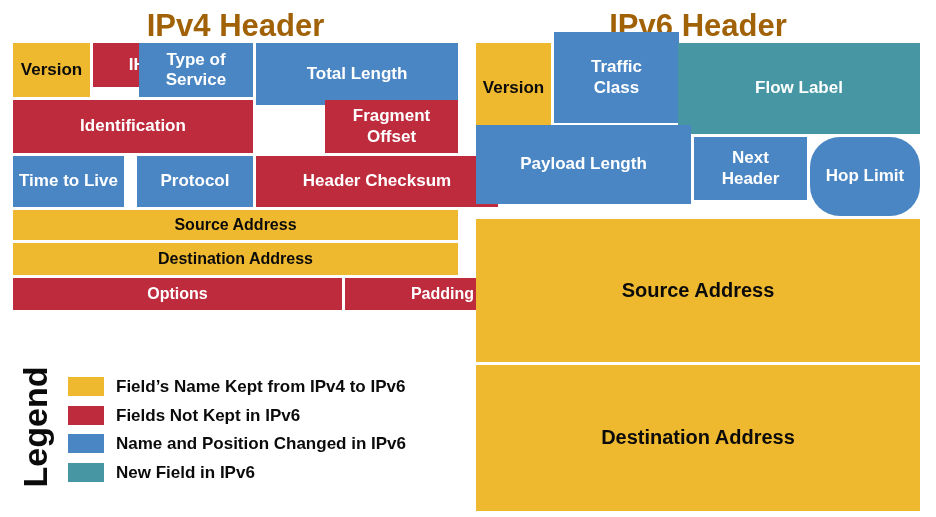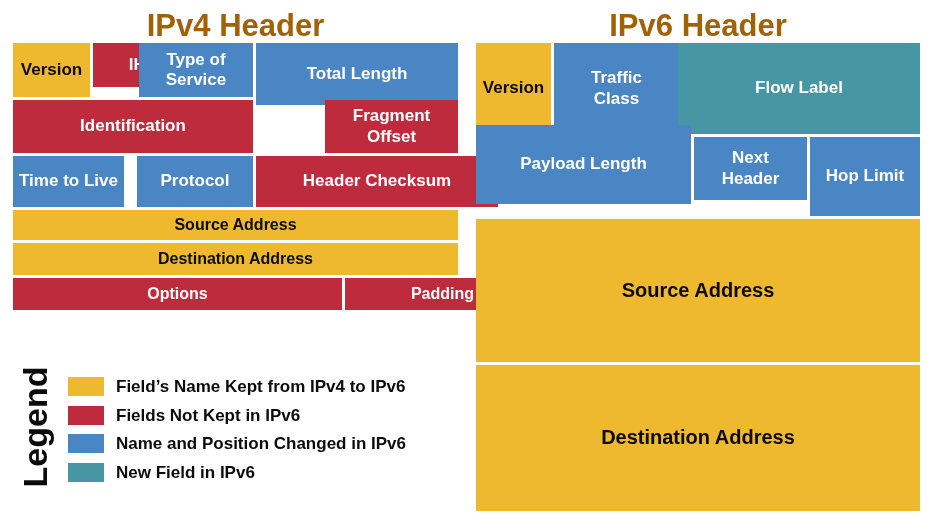--- a/index.html
+++ b/index.html
@@ -88,28 +88,28 @@
   <div class="cell chg fs17" style="left:13px;  top:156px; width:111px; height:51px;">Time to Live</div>
   <div class="cell chg fs17" style="left:137px; top:156px; width:116px; height:51px;">Protocol</div>
   <div class="cell not fs17" style="left:256px; top:156px; width:242px; height:51px;">Header Checksum</div>
 
   <div class="cell kept fs16" style="left:13px;  top:210px; width:445px; height:30px;">Source Address</div>
   <div class="cell kept fs16" style="left:13px;  top:243px; width:445px; height:32px;">Destination Address</div>
   <div class="cell not fs16" style="left:13px;  top:278px; width:329px; height:32px;">Options</div>
   <div class="cell not fs16" style="left:345px; top:278px; width:113px; height:32px;padding-left:41px;">Padding</div>
 
   <div class="cell kept fs17" style="left:476px; top:43px;  width:75px;  height:91px;">Version</div>
-  <div class="cell chg fs17" style="left:554px; top:43px;  width:125px; height:91px;">Traffic
+  <div class="cell chg fs17" style="left:554px; top:32px;  width:125px; height:91px;">Traffic
 Class</div>
   <div class="cell new fs17" style="left:678px; top:43px;  width:242px; height:91px;">Flow Label</div>
 
   <div class="cell chg fs17" style="left:476px; top:125px; width:215px; height:79px;">Payload Length</div>
   <div class="cell chg fs17" style="left:694px; top:137px; width:113px; height:63px;">Next
 Header</div>
-  <div class="cell chg fs17" style="left:810px; top:137px; width:110px; height:79px;">Hop Limit</div>
+  <div class="cell chg fs17" style="left:810px; top:137px; width:110px; height:79px;border-radius:30px;">Hop Limit</div>
 
   <div class="cell kept fs20" style="left:476px; top:219px; width:444px; height:143px;">Source Address</div>
   <div class="cell kept fs20" style="left:476px; top:365px; width:444px; height:146px;">Destination Address</div>
 
   <div class="legend-title">Legend</div>
 
   <div class="swatch kept" style="top:377px;"></div>
   <div class="legend-label" style="top:377px;">Field’s Name Kept from IPv4 to IPv6</div>
 
   <div class="swatch not" style="top:406px;"></div>

